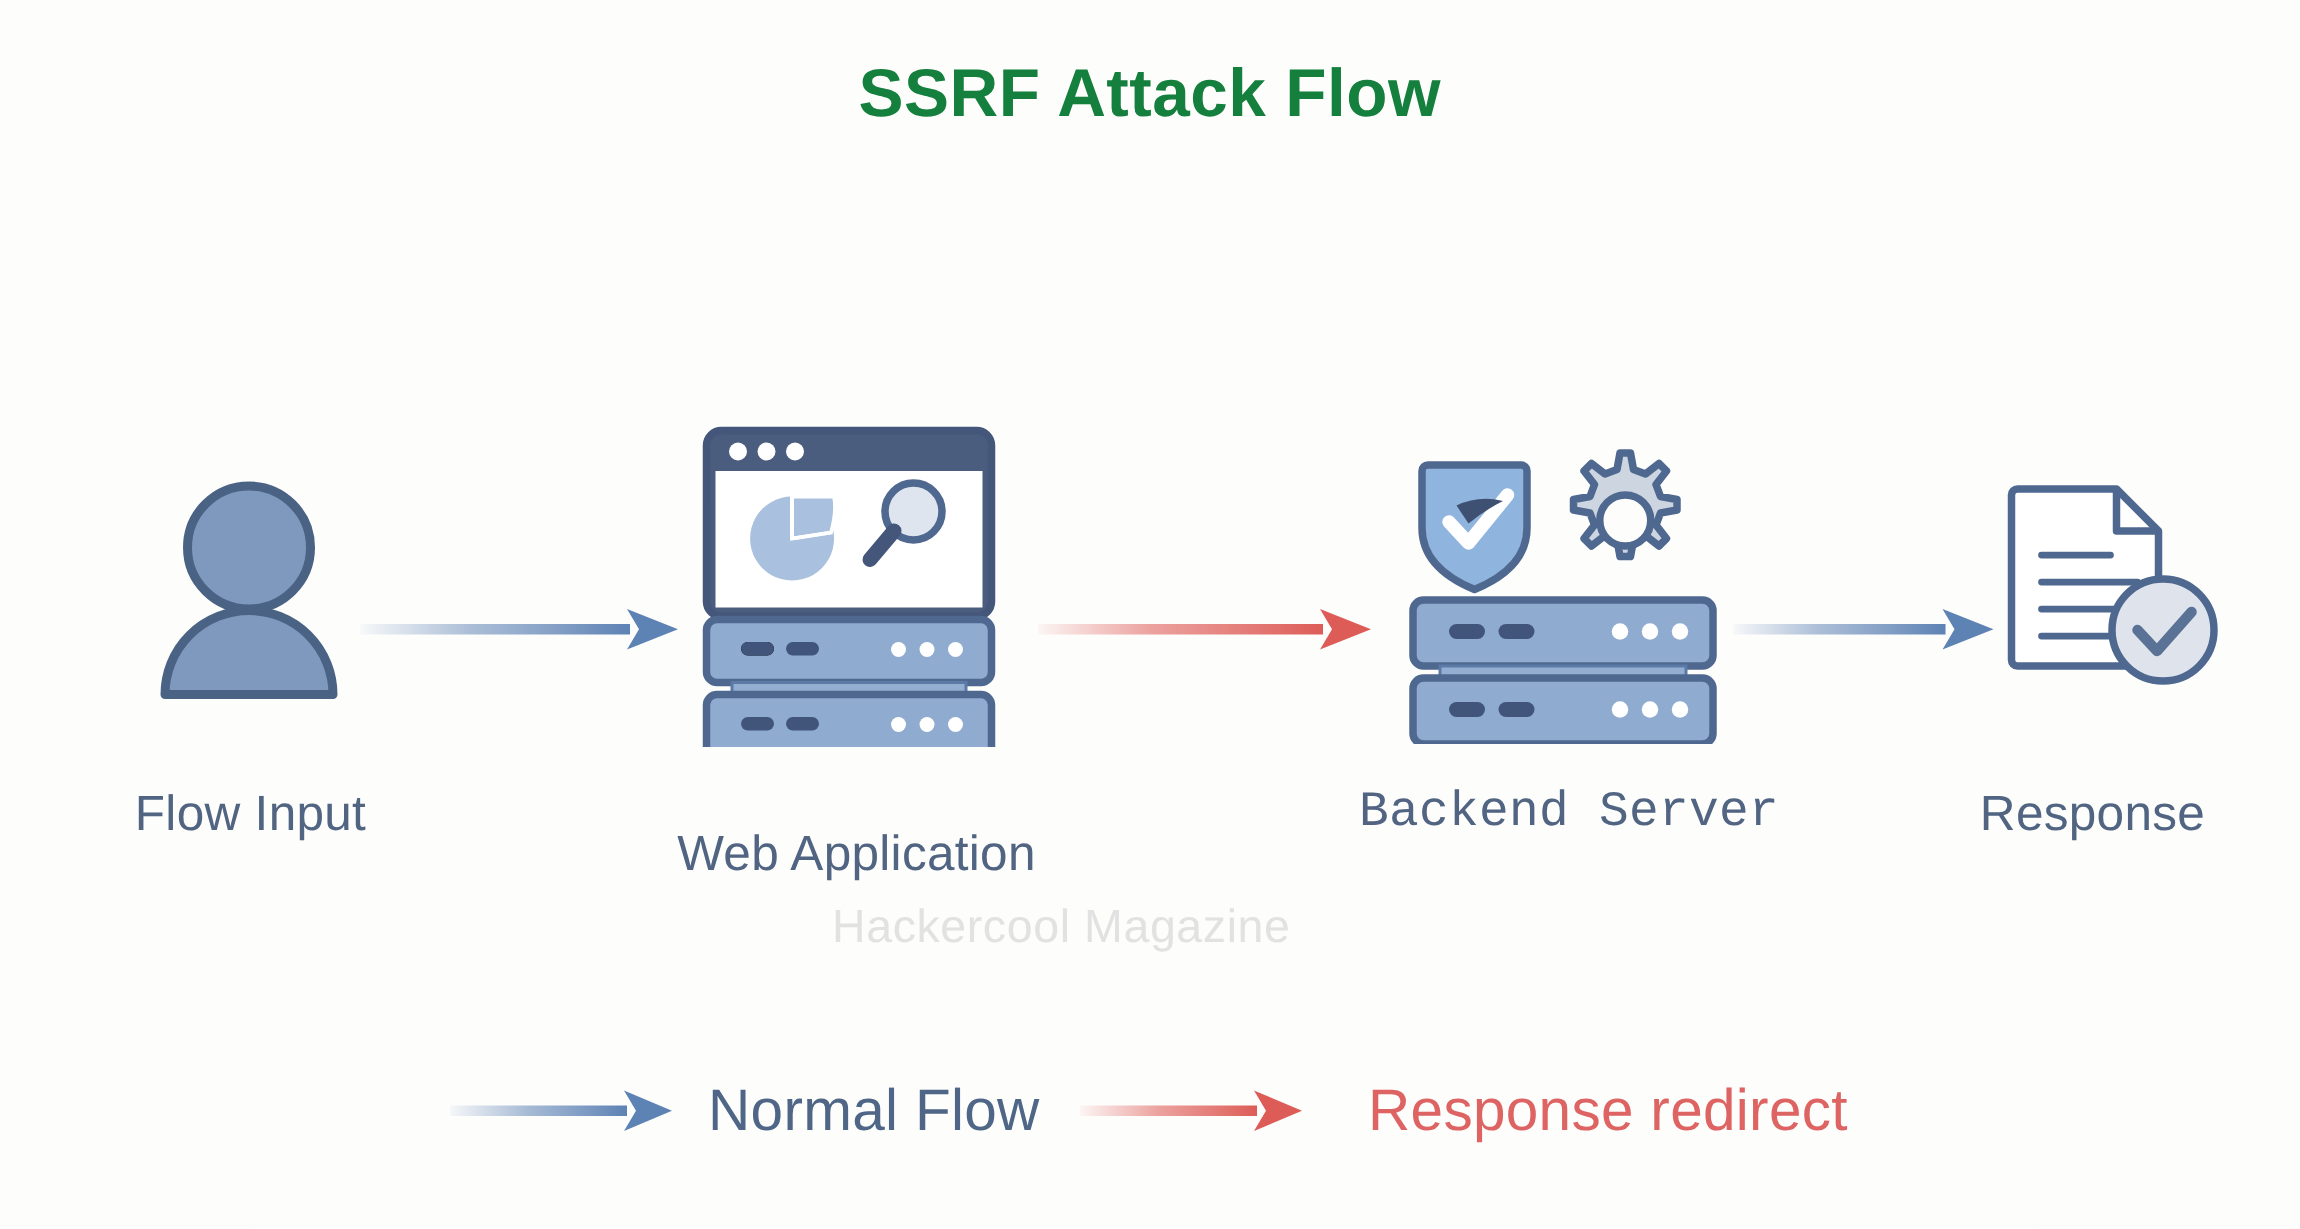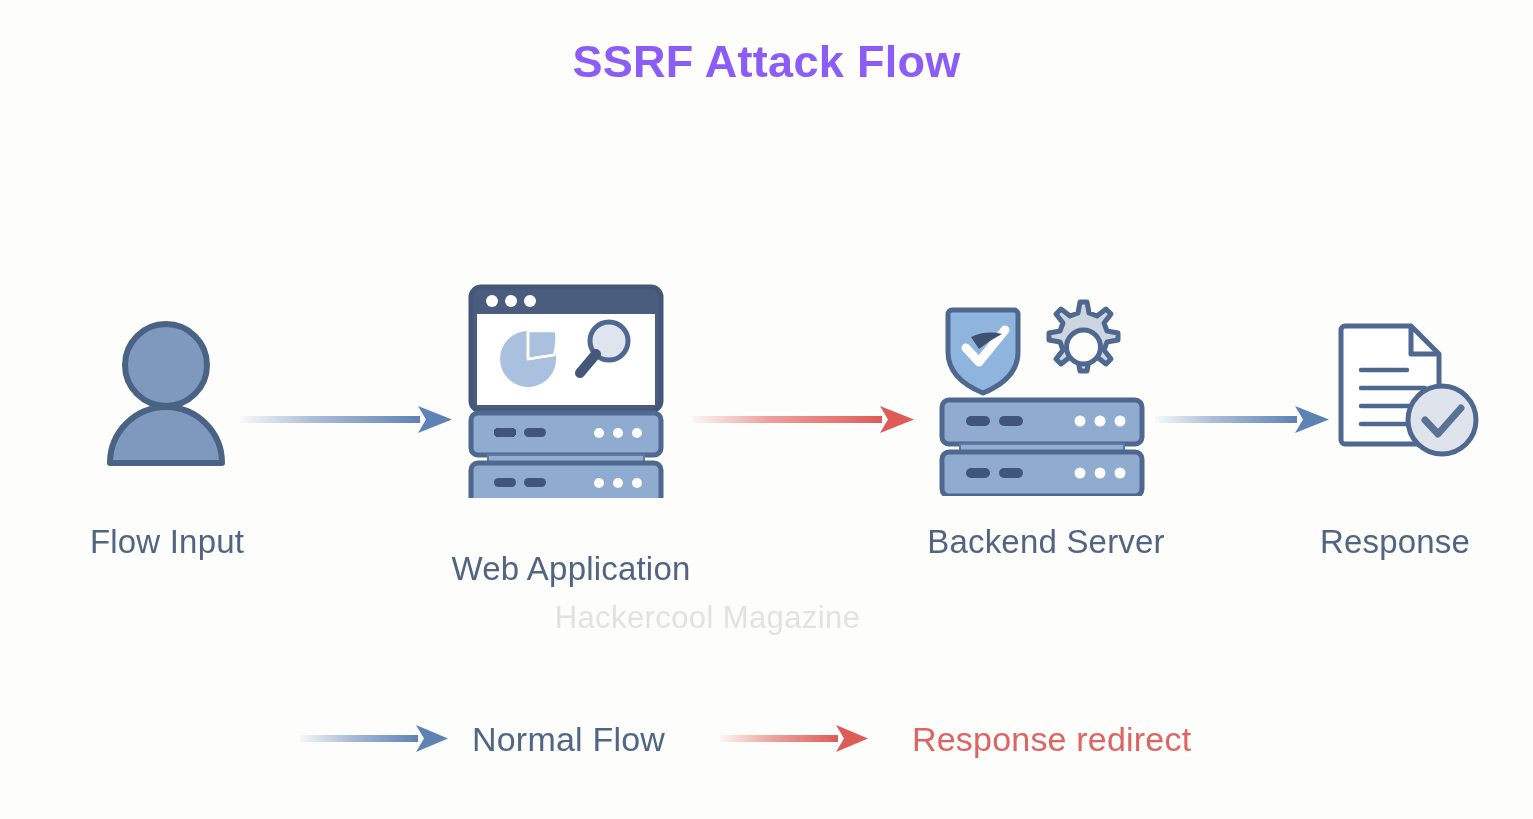--- a/index.html
+++ b/index.html
@@ -21,21 +21,21 @@
   
   #title {
     position: absolute;
     top: 36px;
     left: 0;
     width: 1533px;
     text-align: center;
     font-size: 45px;
     font-weight: 600;
     letter-spacing: 0.3px;
-    color: #8b5cf6;
+    color: #15803d;
     font-family: "Liberation Sans", sans-serif;
   }
 
   
   .node-label {
     position: absolute;
     text-align: center;
     font-size: 33px;
     font-weight: 400;
     color: #516583;
@@ -70,21 +70,21 @@
     top: 705px;
     width: 1533px;
     height: 80px;
   }
   .legend-item {
     position: absolute;
     display: flex;
     align-items: center;
   }
   .legend-text {
-    font-size: 34px;
+    font-size: 39px;
     letter-spacing: 0.2px;
     white-space: nowrap;
   }
   .legend-text.normal { color: #4f6party; }
   .legend-text.normal { color: #4f6687; }
   .legend-text.malicious { color: #dd6462; }
 </style>
 </head>
 <body>
 
@@ -211,21 +211,21 @@
       <g>
         <rect x="4" y="156" width="200" height="44" rx="7" fill="#8fabd0" stroke="#4f6890" stroke-width="5"></rect>
         <rect x="28" y="172" width="24" height="10" rx="5" fill="#41557a"></rect>
         <rect x="61" y="172" width="24" height="10" rx="5" fill="#41557a"></rect>
         <circle cx="142" cy="177" r="5.5" fill="#ffffff"></circle>
         <circle cx="162" cy="177" r="5.5" fill="#ffffff"></circle>
         <circle cx="182" cy="177" r="5.5" fill="#ffffff"></circle>
       </g>
     </svg>
   </div>
-  <div class="node-label" style="left:896px; top:523px; width:300px;">Backend Server</div>
+  <div class="node-label" style="left:896px; top:523px; width:300px;font-family:Liberation Mono, monospace;">Backend Server</div>
 
   <div class="icon-box" style="left:1337px; top:320px; width:160px; height:145px;">
     <svg width="160" height="145" viewBox="0 0 160 145">
 
       <path d="M8 6 h66 l28 28 v86 a4 4 0 0 1 -4 4 h-90 a4 4 0 0 1 -4 -4 v-110 a4 4 0 0 1 4 -4 Z" fill="#ffffff" stroke="#4f6890" stroke-width="5" stroke-linejoin="round"></path>
       <path d="M74 6 v28 h28" fill="none" stroke="#4f6890" stroke-width="5" stroke-linejoin="round"></path>
 
       <line x1="24" y1="50" x2="70" y2="50" stroke="#4f6890" stroke-width="4.5" stroke-linecap="round"></line>
       <line x1="24" y1="68" x2="88" y2="68" stroke="#4f6890" stroke-width="4.5" stroke-linecap="round"></line>
       <line x1="24" y1="86" x2="88" y2="86" stroke="#4f6890" stroke-width="4.5" stroke-linecap="round"></line>

